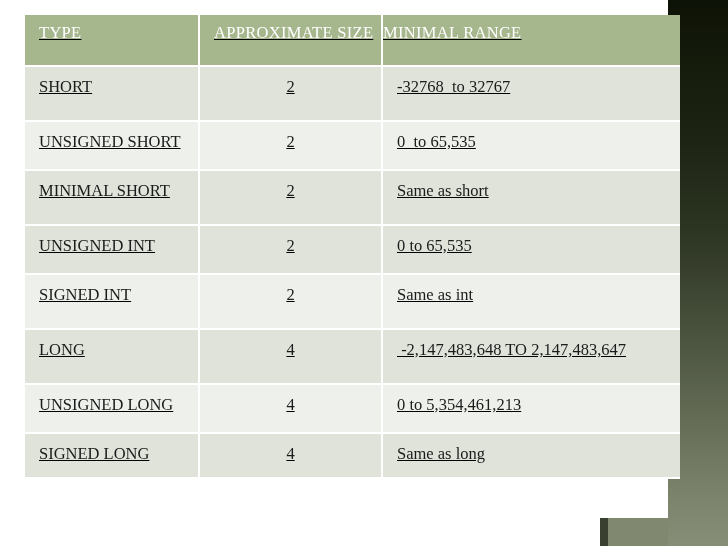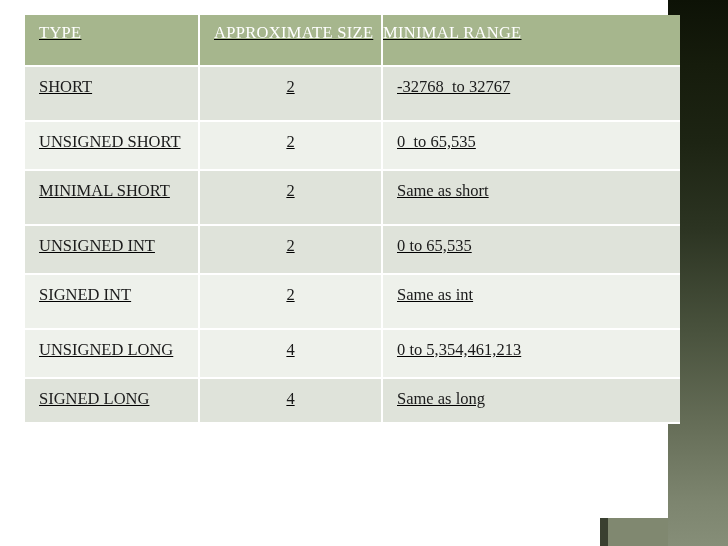--- a/index.html
+++ b/index.html
@@ -214,20 +214,31 @@
           <td class="col-type">
             <div class="cell">SIGNED INT</div>
           </td>
           <td class="col-size">
             <div class="cell">2</div>
           </td>
           <td class="col-range">
             <div class="cell">Same as int</div>
           </td>
         </tr>
+        <tr class="band-a h-tall">
+          <td class="col-type">
+            <div class="cell">LONG</div>
+          </td>
+          <td class="col-size">
+            <div class="cell">4</div>
+          </td>
+          <td class="col-range">
+            <div class="cell"> -2,147,483,648 TO 2,147,483,647</div>
+          </td>
+        </tr>
         <tr class="band-b h-mid">
           <td class="col-type">
             <div class="cell">UNSIGNED LONG</div>
           </td>
           <td class="col-size">
             <div class="cell">4</div>
           </td>
           <td class="col-range">
             <div class="cell">0 to 5,354,461,213</div>
           </td>

